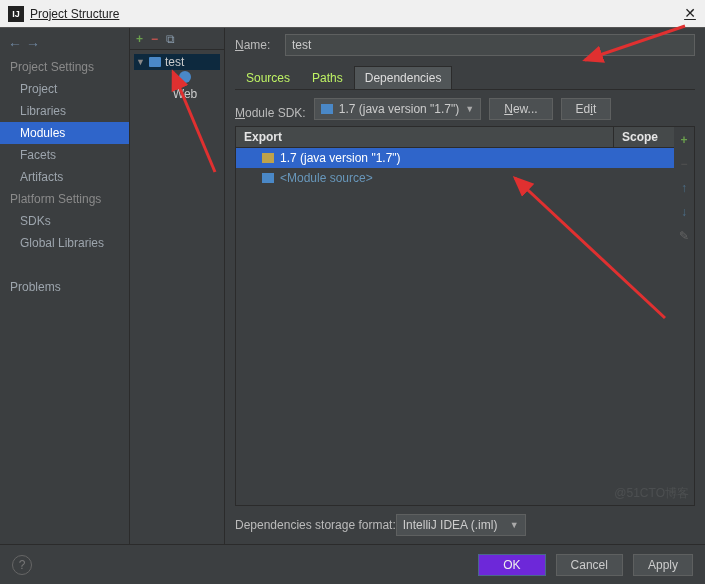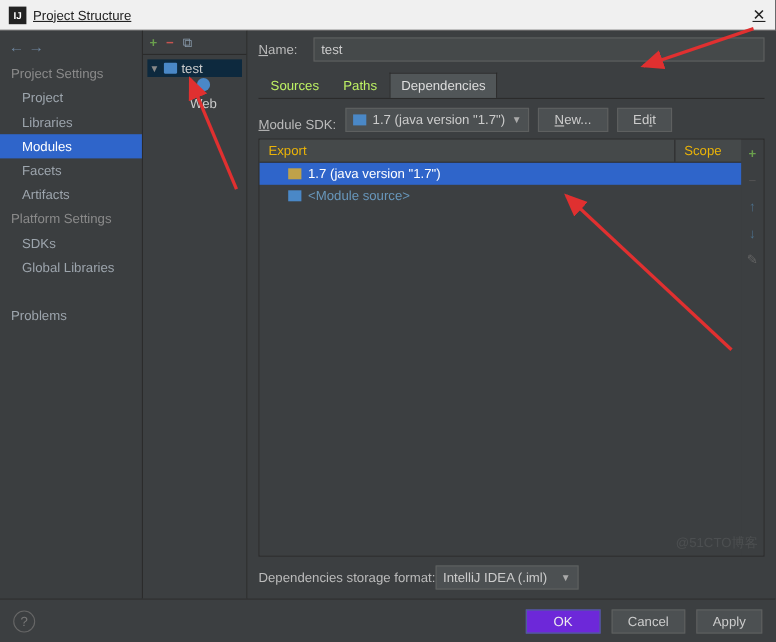--- a/index.html
+++ b/index.html
@@ -49,21 +49,21 @@
   .sdkrow .ul { text-decoration: underline; }
   .combo { background:#4c5052; border:1px solid #5e6060; height:22px; display:flex; align-items:center; padding:0 6px; gap:6px; min-width:140px; color:#ccc;}
   .combo .cfoldericon{width:12px;height:10px;background:#4a88c7;}
   .combo .caret{margin-left:auto;font-size:9px;color:#aaa;}
   .btn { background:#4c5052; border:1px solid #5e6060; height:22px; padding:0 14px; color:#ccc; cursor:pointer; display:flex;align-items:center;}
   .btn .ul { text-decoration:underline; }
 
   .tablewrap { flex:1; display:flex; border:1px solid #2b2b2b; margin-bottom:8px; }
   .table { flex:1; background:#3c3f41; display:flex; flex-direction:column;}
   .thead { display:flex; background:#45494a; border-bottom:1px solid #2b2b2b;}
-  .th { padding:3px 8px; font-size:12px; color:#eab308; border-right:1px solid #2b2b2b;}
+  .th { padding:3px 8px; font-size:12px; color:#e5e5e5; border-right:1px solid #2b2b2b;font-weight:bold;}
   .th.export{ flex:1; } .th.scope{ width:60px; border-right:none;}
   .trow { display:flex; align-items:center; padding:3px 8px; gap:6px; font-size:12px;}
   .trow.sel{ background:#2f65ca; color:#fff;}
   .t-foldericon{width:12px;height:10px;background:#bfa24a;}
   .t-srcicon{width:12px;height:10px;background:#4a88c7;}
   .trow .txt{}
   .trow.src .txt{ color:#6897bb;}
   .tablebody{flex:1;}
 
   .vtoolbar{ width:20px; display:flex; flex-direction:column; align-items:center; gap:10px; padding-top:6px; background:#3c3f41;}

